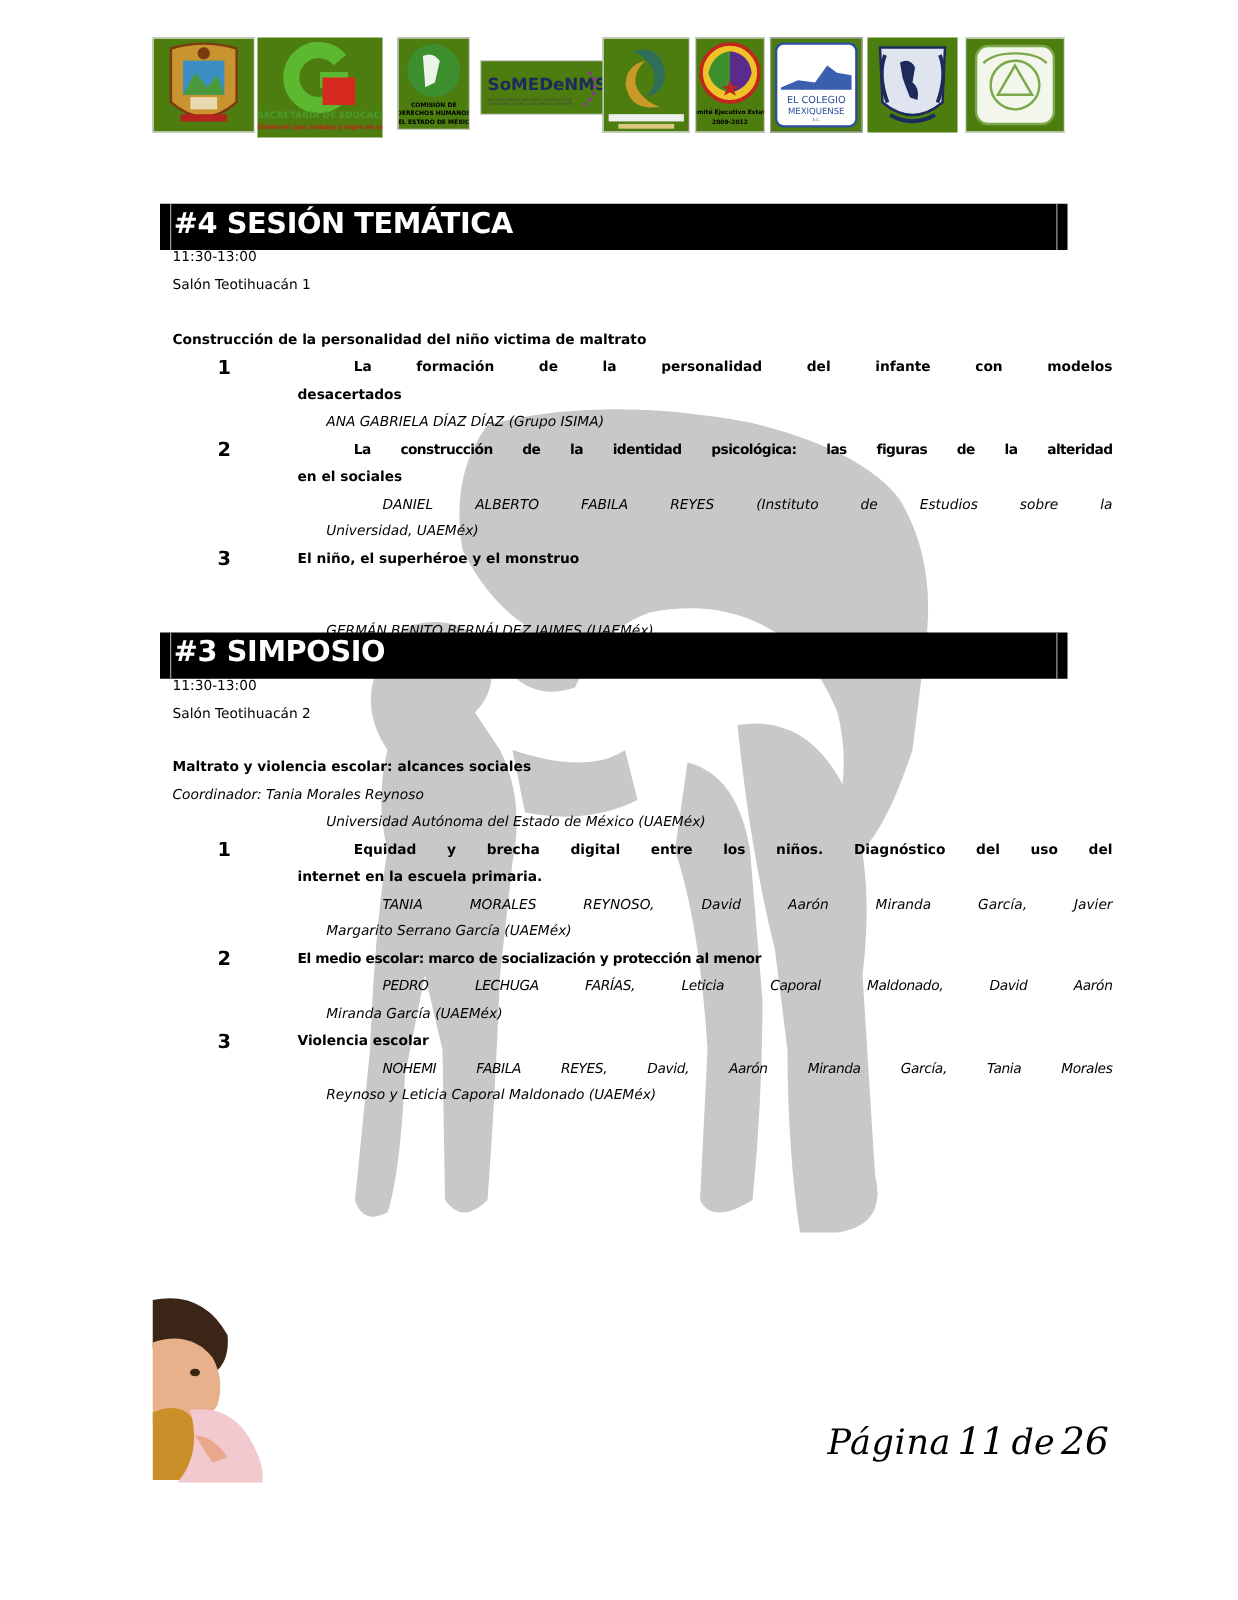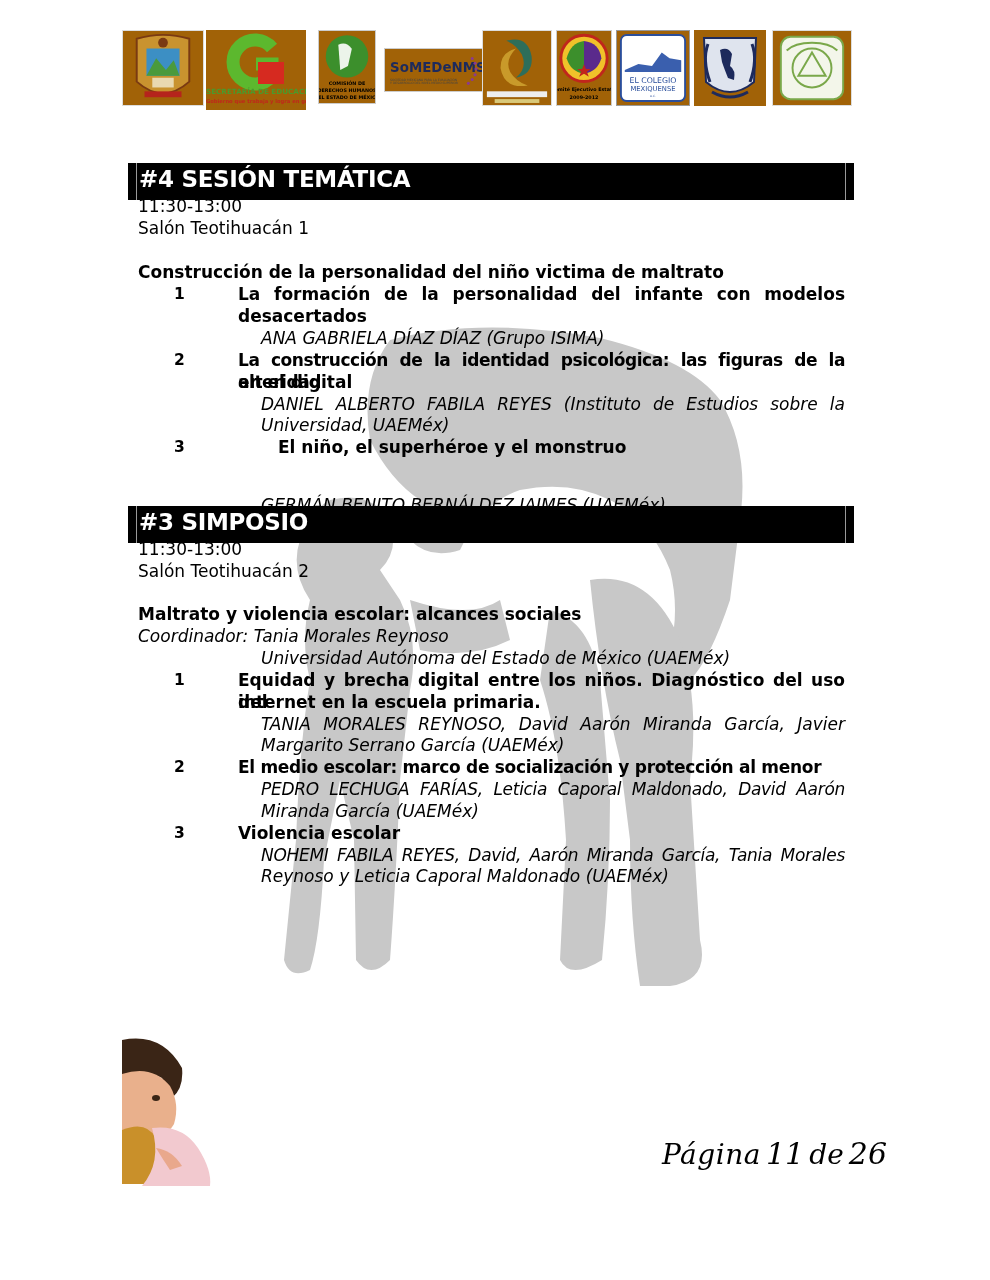--- a/index.html
+++ b/index.html
@@ -1,41 +1,41 @@
 <!DOCTYPE html>
 <html><head>
 <meta charset="utf-8">
 <style>
   html, body { margin:0; padding:0; background:#ffffff; }
   body { width:990px; height:1280px; position:relative; overflow:hidden;
          font-family:"DejaVu Sans", sans-serif; color:#000; }
 
   
   .logos { position:absolute; top:30px; left:122px; width:730px; height:80px; }
-  .logo { position:absolute; top:0; box-sizing:border-box; overflow:hidden; background:#a16207; }
+  .logo { position:absolute; top:0; box-sizing:border-box; overflow:hidden; background:#4d7c0f; }
   .logo svg { display:block; width:100%; height:100%; }
 
   
   .watermark { position:absolute; left:270px; top:320px; width:500px; height:680px; z-index:0; }
   .watermark svg { width:100%; height:100%; display:block; }
 
   .content { position:absolute; left:0; top:0; width:990px; height:1280px; z-index:1; }
 
   .section-bar { position:absolute; left:128px; width:726px; height:37px; background:#000;
                  box-sizing:border-box; }
   .section-bar .edge-l { position:absolute; left:8px; top:0; width:1px; height:100%; background:#9a9a9a; }
   .section-bar .edge-r { position:absolute; right:8px; top:0; width:1px; height:100%; background:#9a9a9a; }
   .section-bar .title { position:absolute; left:11px; top:1px; color:#fff; font-weight:bold;
                         font-size:23px; line-height:30px; letter-spacing:-0.3px; white-space:nowrap; }
 
-  .line { position:absolute; font-size:17px; line-height:22px; white-space:nowrap; }
+  .line { position:absolute; font-size:11px; line-height:22px; white-space:nowrap; }
   .plain { font-weight:normal; }
   .bold { font-weight:bold; }
   .ital { font-style:italic; }
-  .just { white-space:normal; text-align:justify; text-align-last:justify; }
+  .just { white-space:normal; text-align:justify; text-align-last:justify;margin-left:45px; }
   .num { position:absolute; font-weight:bold; font-size:15.5px; line-height:22px; }
 
   
   .child-photo { position:absolute; left:122px; top:1038px; width:98px; height:150px; }
   .page-num { position:absolute; left:662px; top:1136px; width:200px; height:40px;
               font-family:"DejaVu Serif", serif; font-style:italic; white-space:nowrap; }
   .page-num .word { font-size:28px; letter-spacing:0.5px; }
   .page-num .big { font-size:30px; font-weight:normal; }
   .page-num .de { font-size:28px; }
 </style>
@@ -155,26 +155,26 @@
   <div class="line plain" style="left:138px;top:217px;">Salón Teotihuacán 1</div>
   <div class="line bold" style="left:138px;top:261px;">Construcción de la personalidad del niño victima de maltrato</div>
 
   <div class="num" style="left:174px;top:283px;">1</div>
   <div class="line bold just" style="left:238px;top:283px;width:607px;">La formación de la personalidad del infante con modelos</div>
   <div class="line bold" style="left:238px;top:305px;">desacertados</div>
   <div class="line ital" style="left:261px;top:327px;">ANA GABRIELA DÍAZ DÍAZ (Grupo ISIMA)</div>
 
   <div class="num" style="left:174px;top:349px;">2</div>
   <div class="line bold just" style="left:238px;top:349px;width:607px;letter-spacing:-0.45px;">La construcción de la identidad psicológica: las figuras de la alteridad</div>
-  <div class="line bold" style="left:238px;top:371px;">en el digital</div>
+  <div class="line bold" style="left:238px;top:371px;">en el sociales</div>
   <div class="line ital just" style="left:261px;top:393px;width:584px;">DANIEL ALBERTO FABILA REYES (Instituto de Estudios sobre la</div>
   <div class="line ital" style="left:261px;top:414px;">Universidad, UAEMéx)</div>
 
   <div class="num" style="left:174px;top:436px;">3</div>
-  <div class="line bold" style="left:238px;top:436px;margin-left:40px;">El niño, el superhéroe y el monstruo</div>
+  <div class="line bold" style="left:238px;top:436px;">El niño, el superhéroe y el monstruo</div>
   <div class="line ital" style="left:261px;top:458px;margin-top:36px;">GERMÁN BENITO BERNÁLDEZ JAIMES (UAEMéx)</div>
 
   <div class="section-bar" style="top:506px;">
     <span class="edge-l"></span>
     <span class="edge-r"></span>
     <span class="title">#3 SIMPOSIO</span>
   </div>
   <div class="line plain" style="left:138px;top:538px;">11:30-13:00</div>
   <div class="line plain" style="left:138px;top:560px;">Salón Teotihuacán 2</div>
   <div class="line bold" style="left:138px;top:603px;">Maltrato y violencia escolar: alcances sociales</div>

